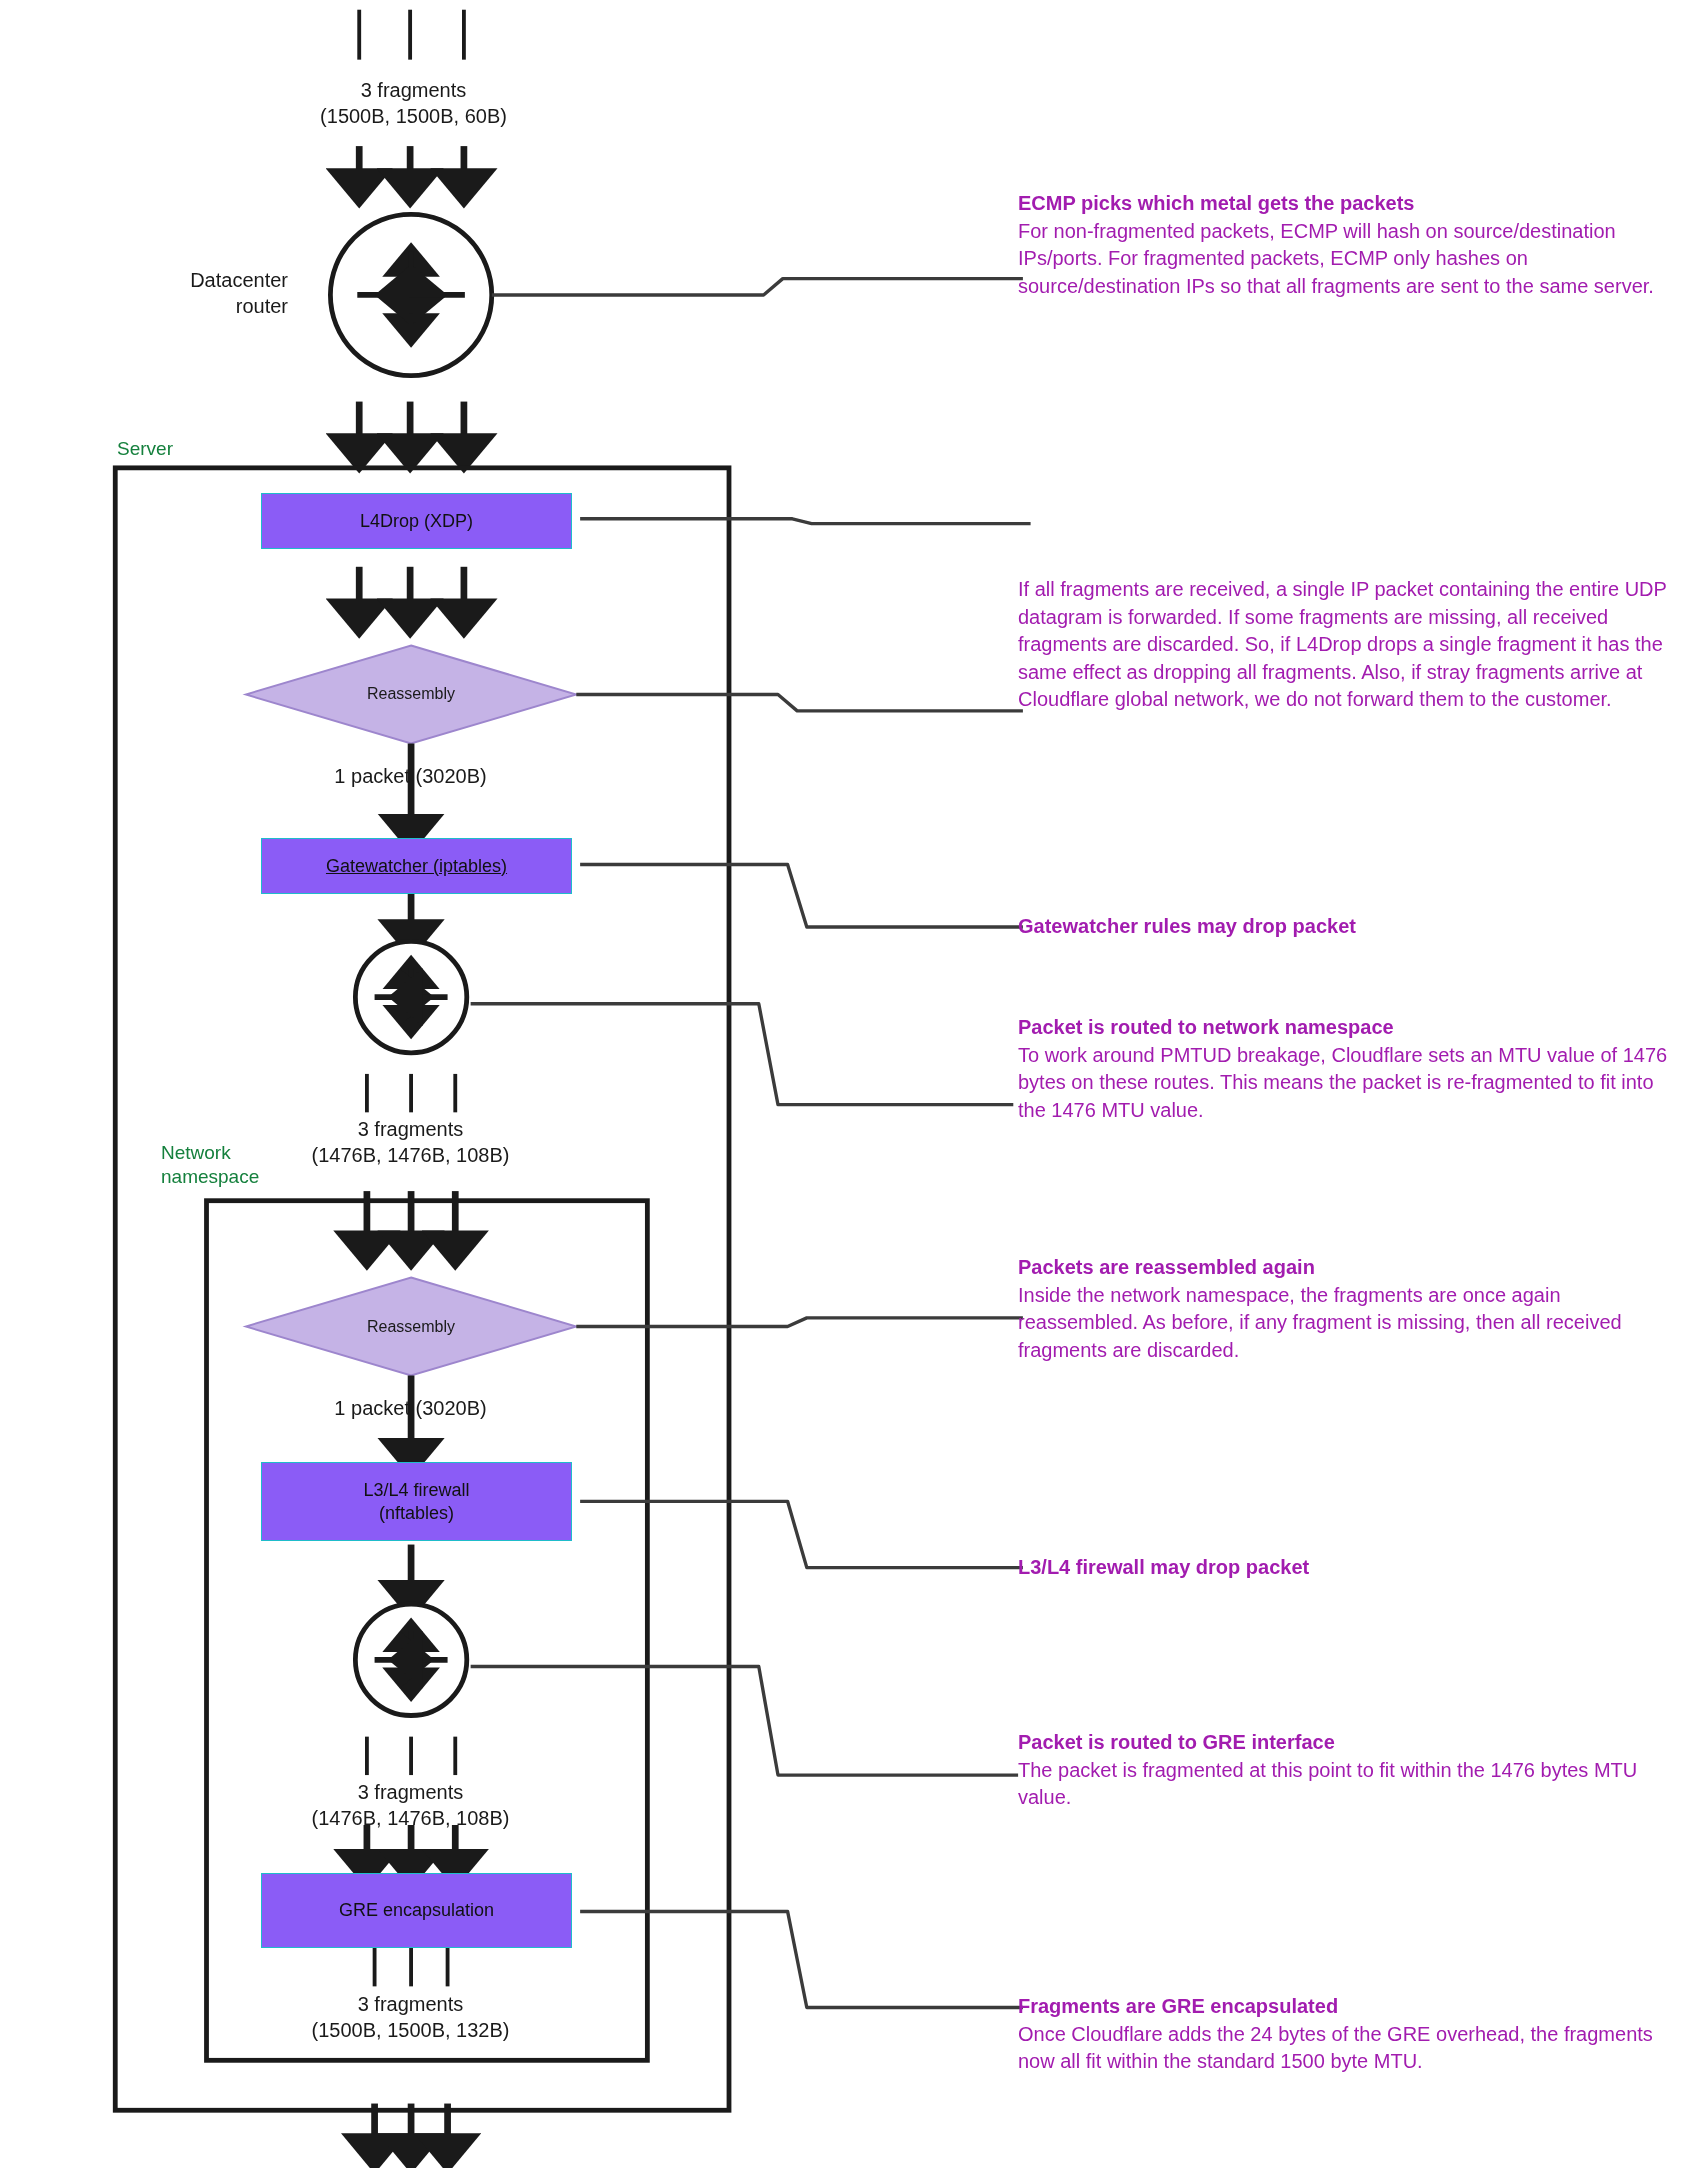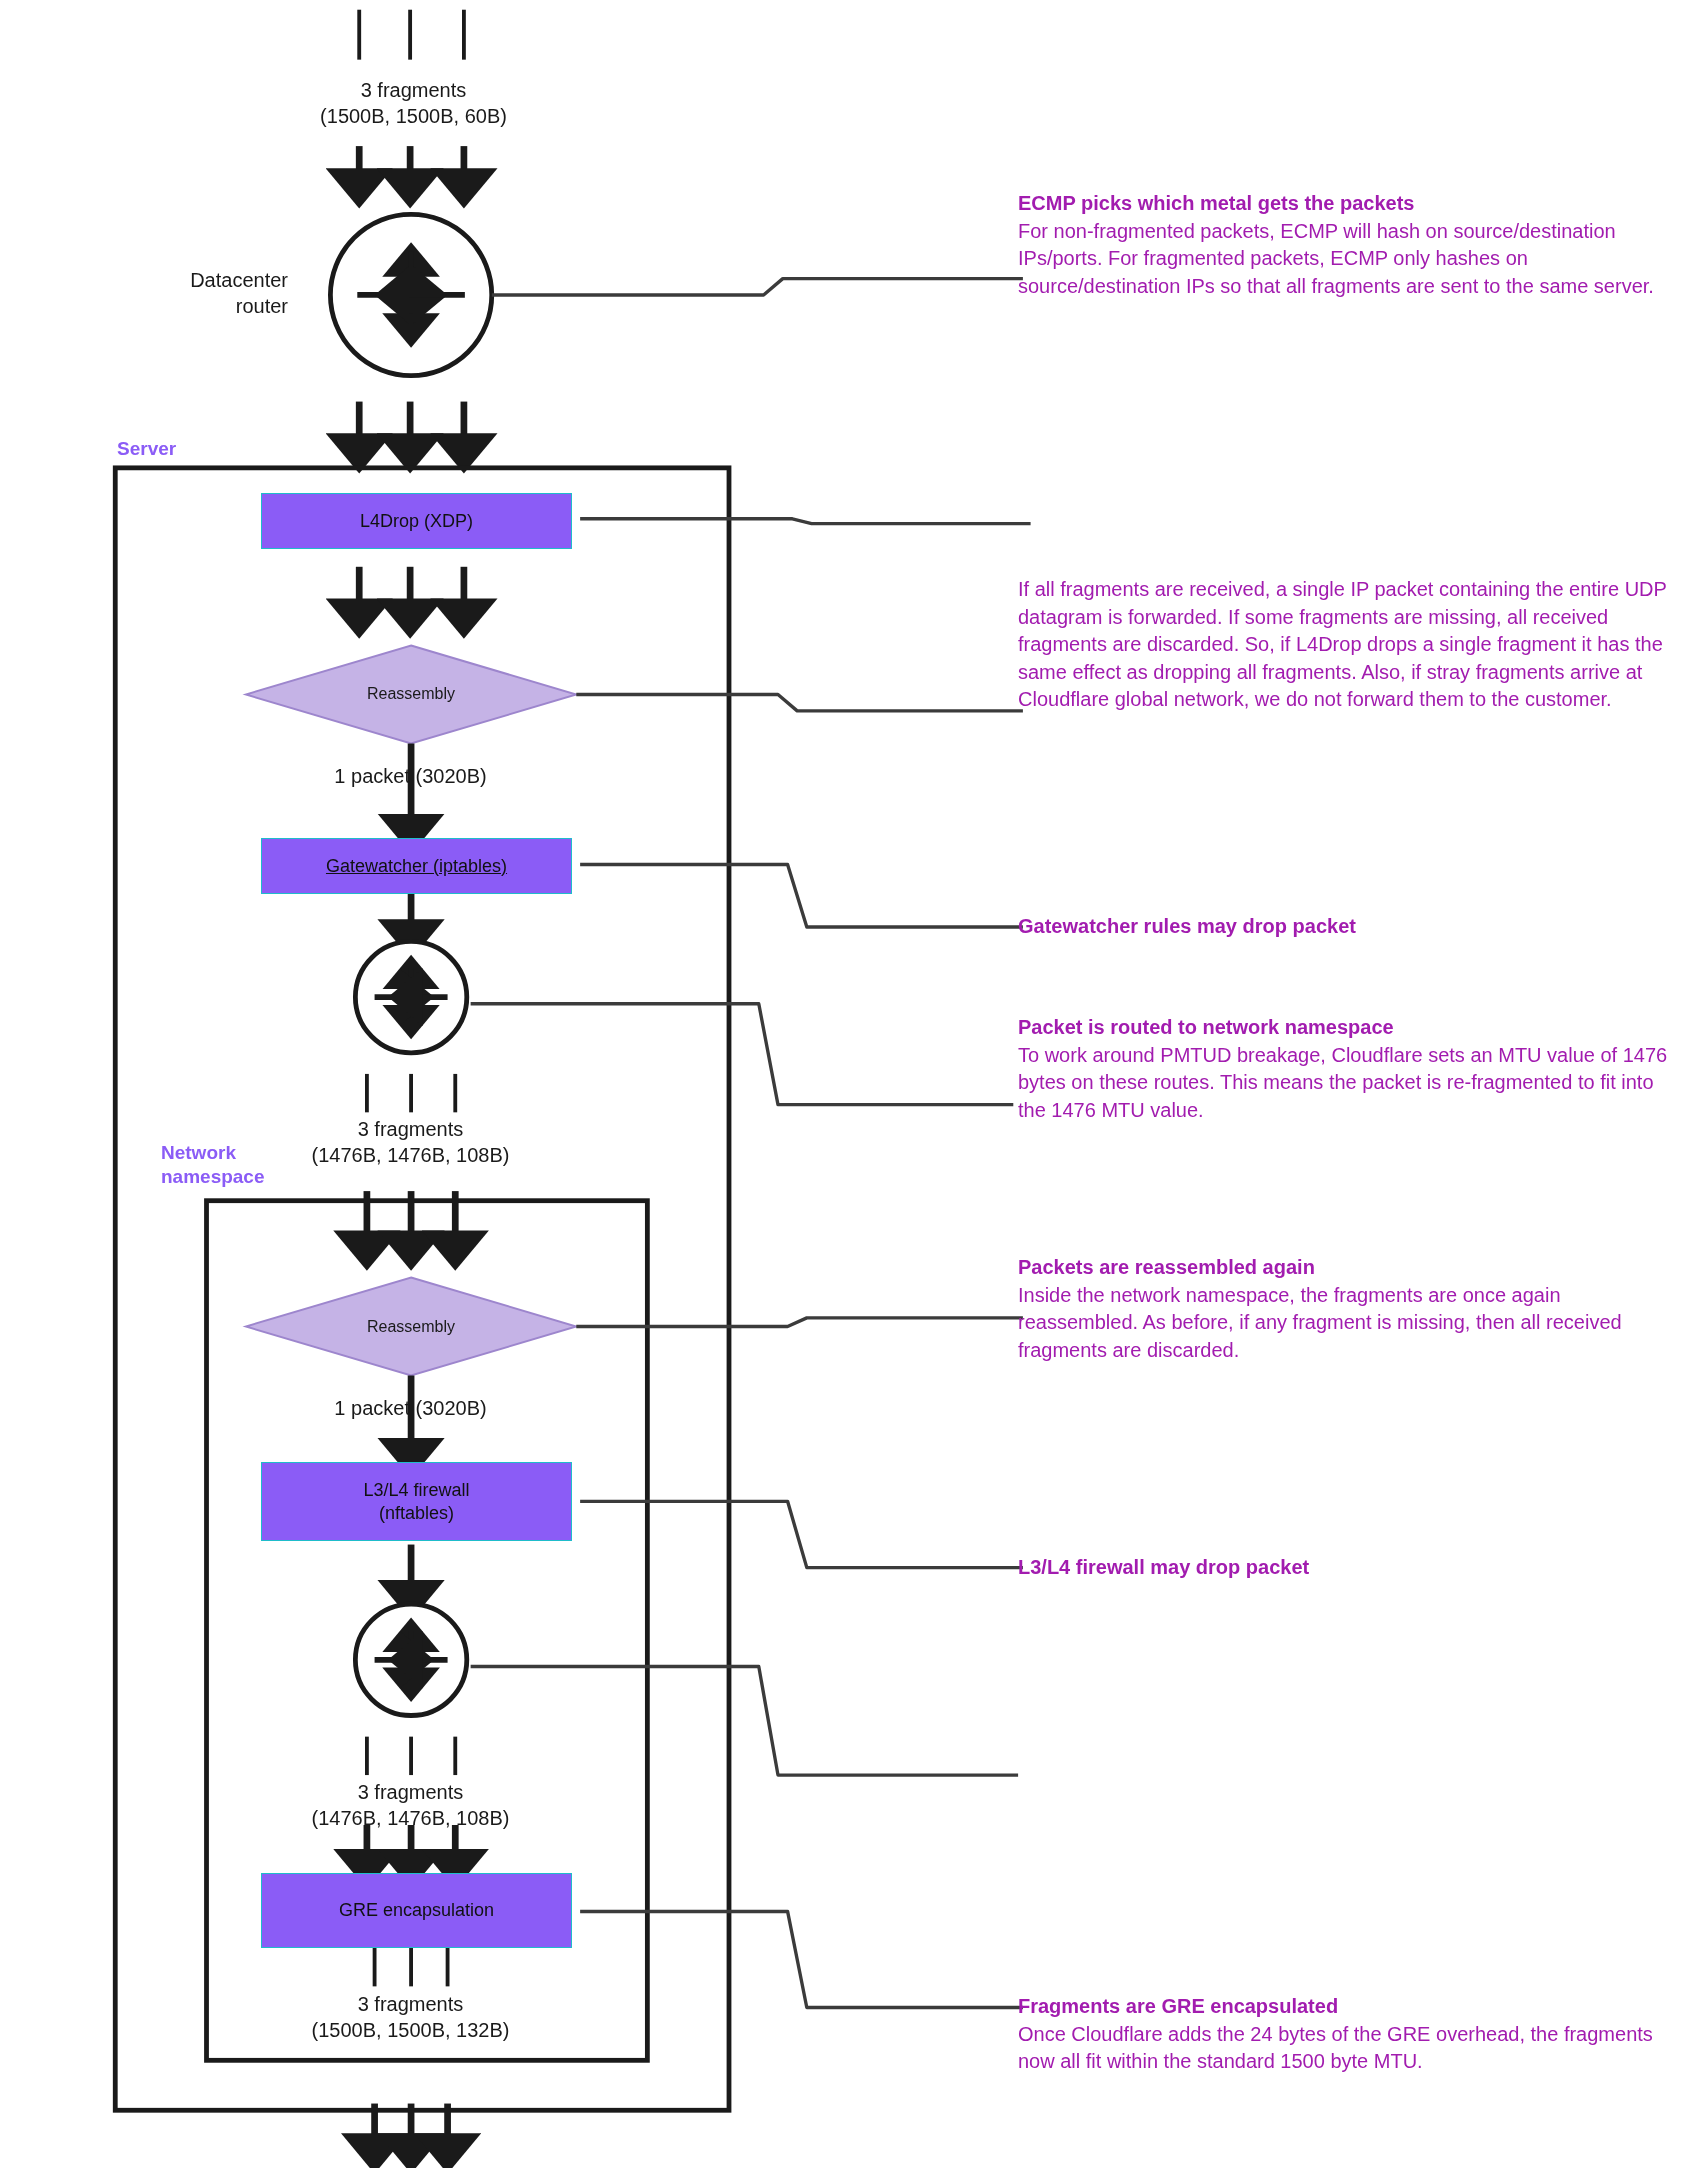--- a/index.html
+++ b/index.html
@@ -43,24 +43,23 @@
     position: absolute;
     font-size: 20px;
     color: #1a1a1a;
     text-align: center;
     line-height: 1.3;
     white-space: pre-line;
   }
   .container-label {
     position: absolute;
     font-size: 19px;
-    color: #8b5cf6;
+    color: #15803d;
     line-height: 1.25;
     white-space: pre-line;
-    font-weight: bold;
   }
   .big-label {
     position: absolute;
     font-size: 20px;
     color: #1a1a1a;
     text-align: right;
     line-height: 1.3;
     white-space: nowrap;
   }
   .annot {
@@ -298,20 +297,24 @@
 
   <div class="annot" style="left:1018px; top:1254px;">
     <span class="ttl">Packets are reassembled again</span>
     <span class="bdy">Inside the network namespace, the fragments are once again reassembled. As before, if any fragment is missing, then all received fragments are discarded.</span>
   </div>
 
   <div class="annot title-only" style="left:1018px; top:1554px;">
     <span class="ttl">L3/L4 firewall may drop packet</span>
   </div>
 
+  <div class="annot" style="left:1018px; top:1729px;">
+    <span class="ttl">Packet is routed to GRE interface</span>
+    <span class="bdy">The packet is fragmented at this point to fit within the 1476 bytes MTU value.</span>
+  </div>
 
   <div class="annot" style="left:1018px; top:1993px;">
     <span class="ttl">Fragments are GRE encapsulated</span>
     <span class="bdy">Once Cloudflare adds the 24 bytes of the GRE overhead, the fragments now all fit within the standard 1500 byte MTU.</span>
   </div>
 
 </div>
 
 
 </body></html>

